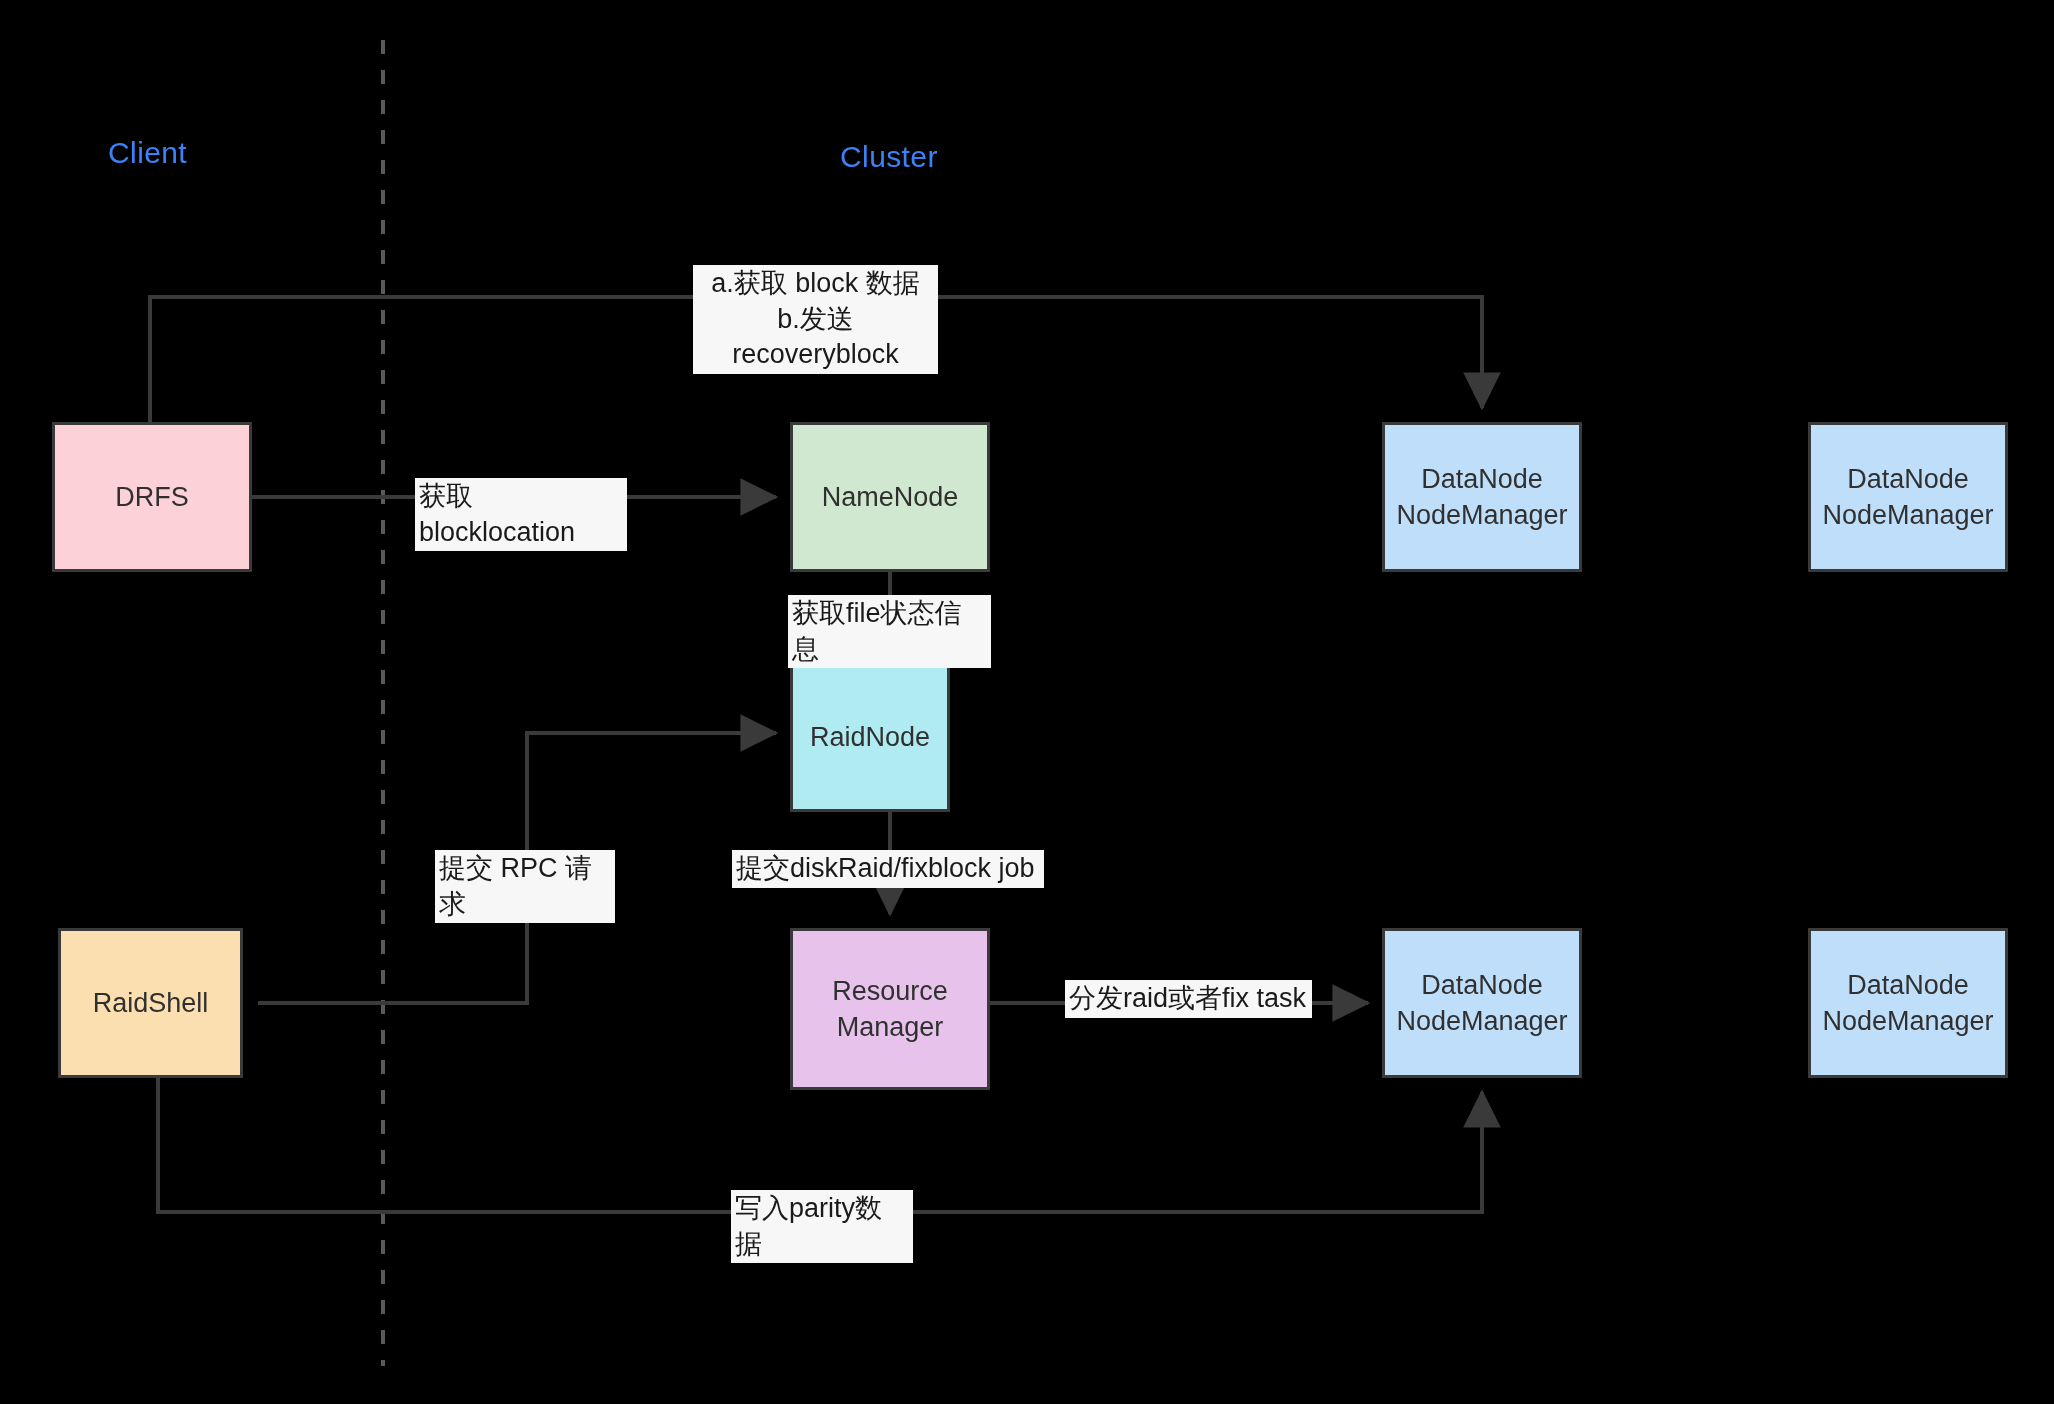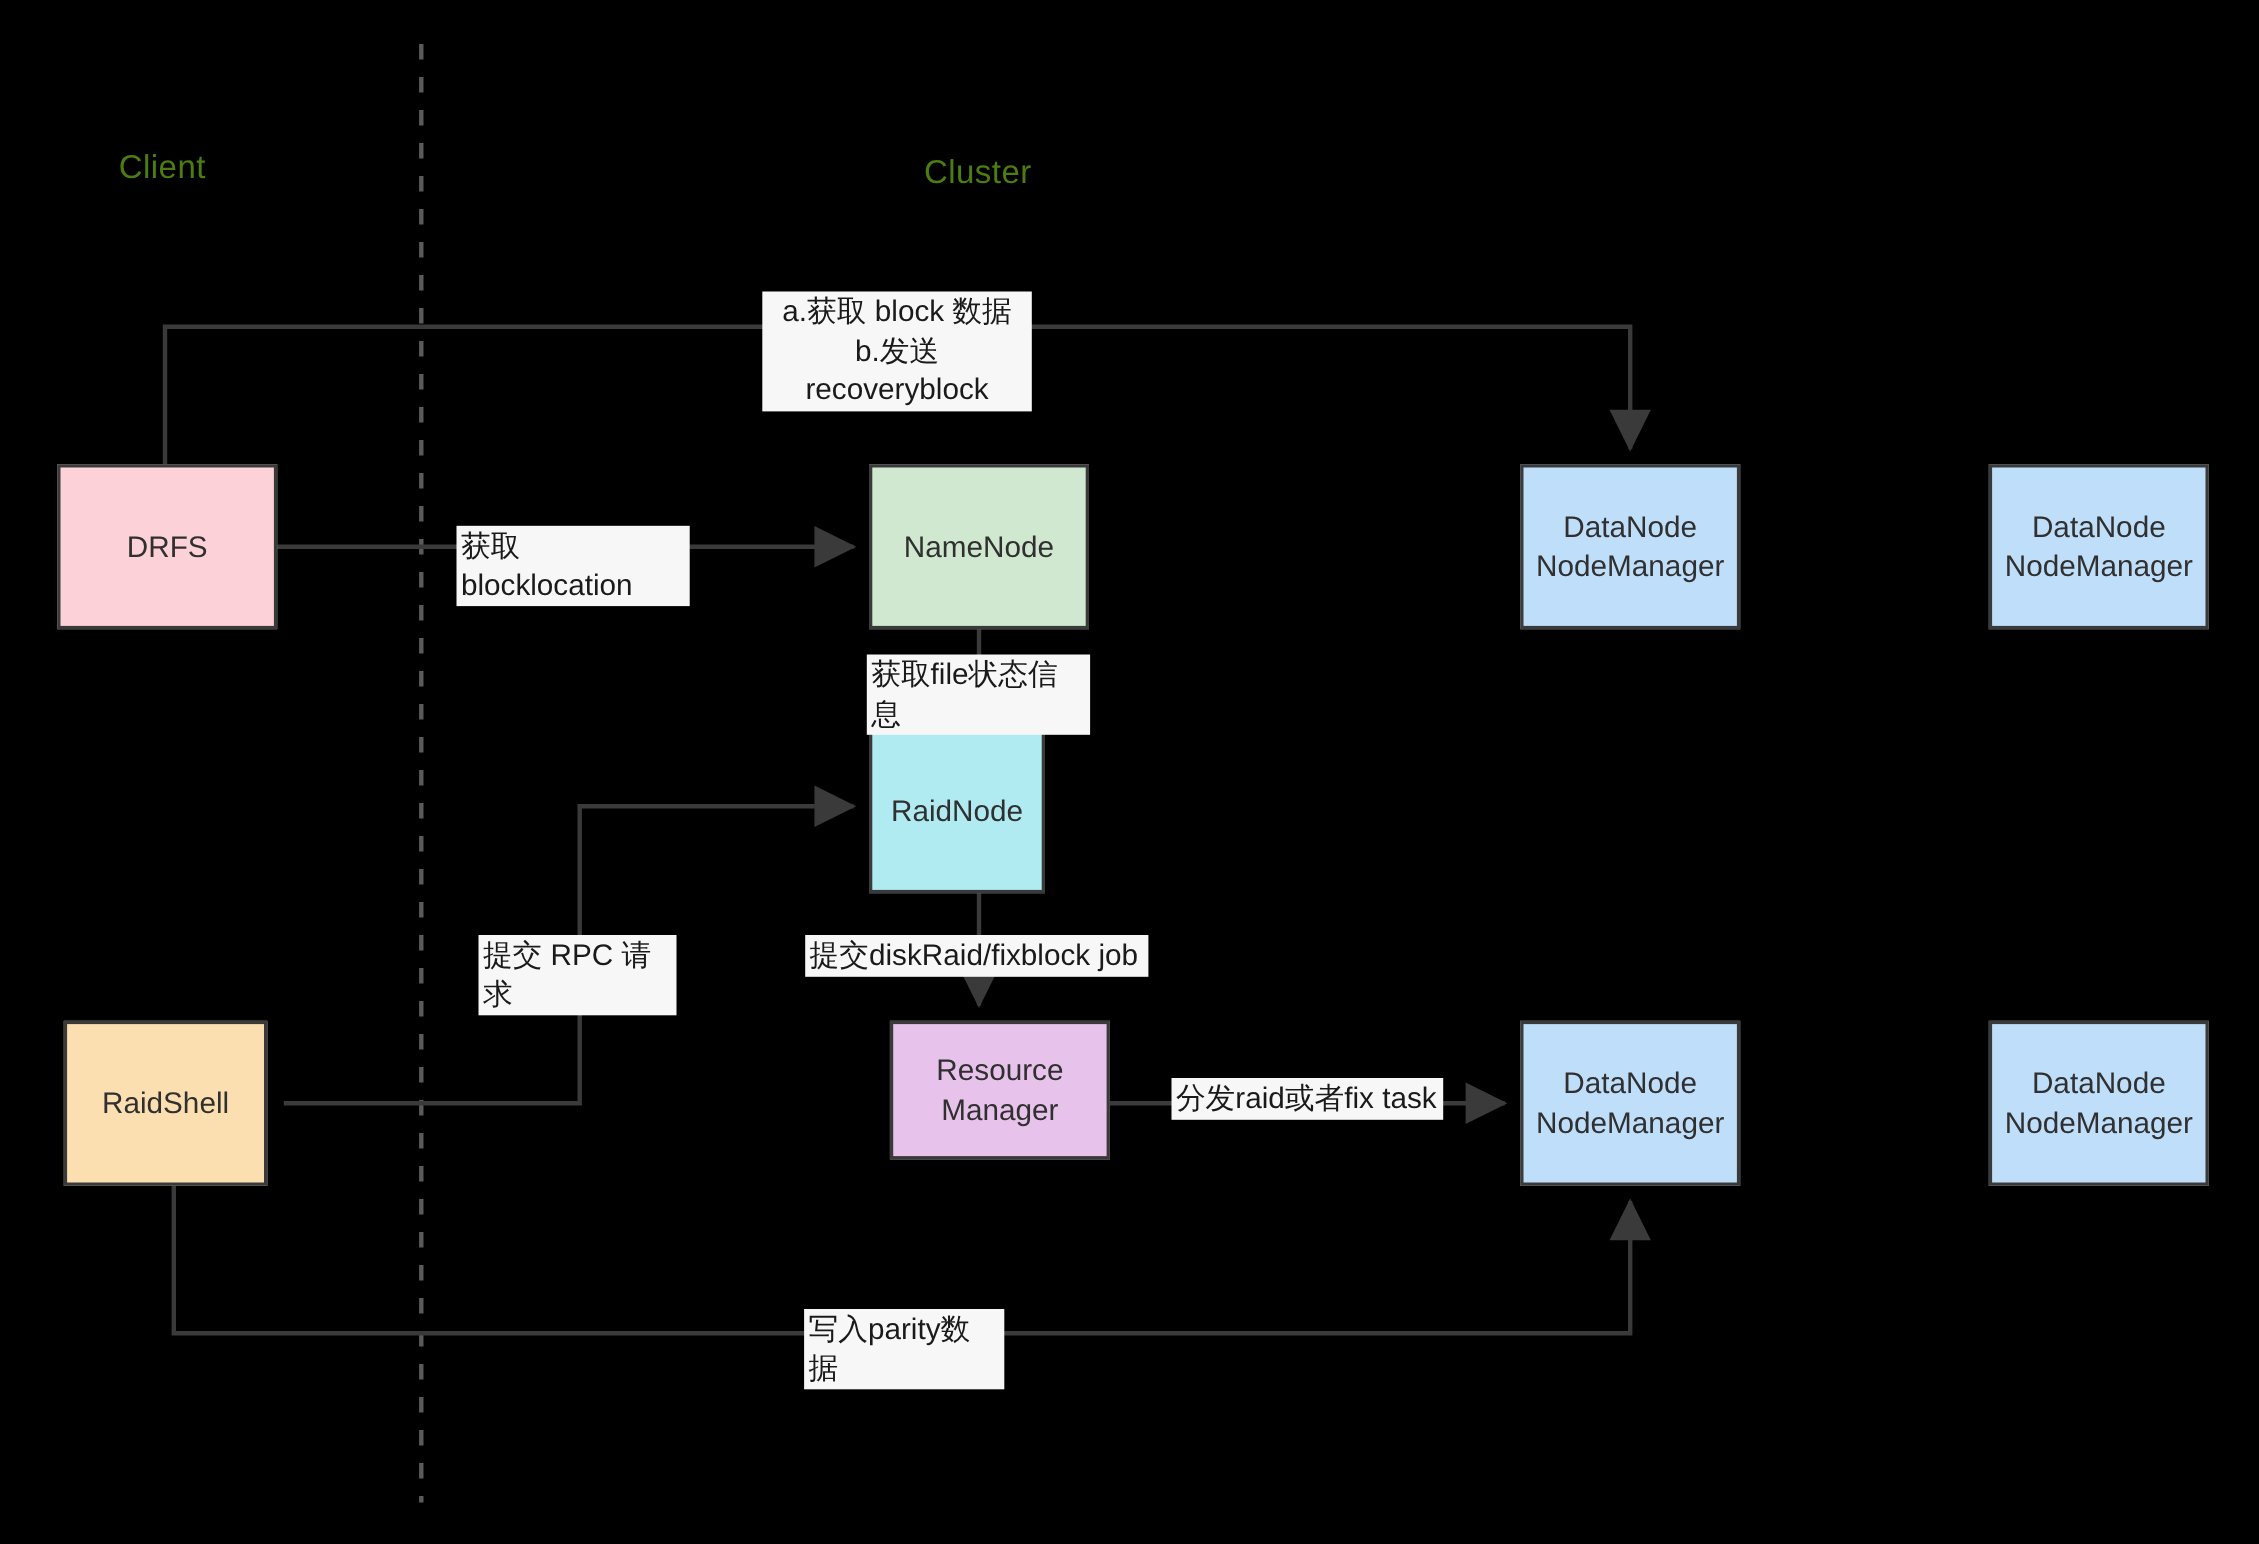--- a/index.html
+++ b/index.html
@@ -21,21 +21,21 @@
   #wires {
     position: absolute;
     left: 0;
     top: 0;
     width: 2054px;
     height: 1404px;
     pointer-events: none;
   }
   .zone-label {
     position: absolute;
-    color: #4d7c0f;
+    color: #3b82f6;
     font-size: 30px;
     letter-spacing: 0.4px;
     white-space: nowrap;
     font-family: "Liberation Sans", "DejaVu Sans", sans-serif;
   }
   .node {
     position: absolute;
     box-sizing: border-box;
     border: 3px solid #3a3a3a;
     display: flex;
@@ -115,21 +115,21 @@
   </div>
 
   <div class="node" style="left:790px; top:662px; width:160px; height:150px; background:#b1ebf2;">
     <span class="node-text">RaidNode</span>
   </div>
 
   <div class="node" style="left:58px; top:928px; width:185px; height:150px; background:#fcdfb0;">
     <span class="node-text">RaidShell</span>
   </div>
 
-  <div class="node" style="left:809px; top:928px; width:200px; height:126px; background:#e7c3ec;">
+  <div class="node" style="left:790px; top:928px; width:200px; height:162px; background:#e7c3ec;">
     <span class="node-text">Resource
 Manager</span>
   </div>
 
   <div class="node" style="left:1382px; top:928px; width:200px; height:150px; background:#bfdefa;">
     <span class="node-text">DataNode
 NodeManager</span>
   </div>
 
   <div class="node" style="left:1808px; top:928px; width:200px; height:150px; background:#bfdefa;">

